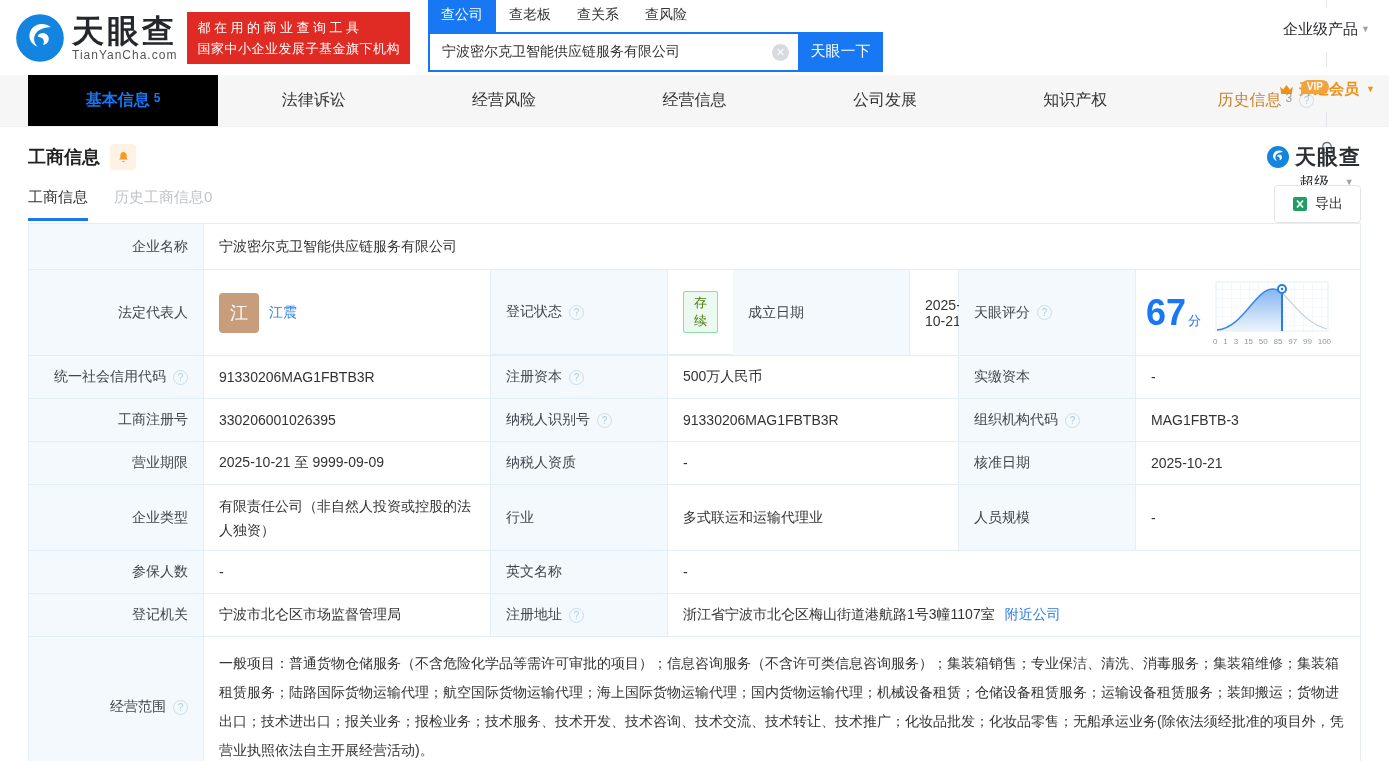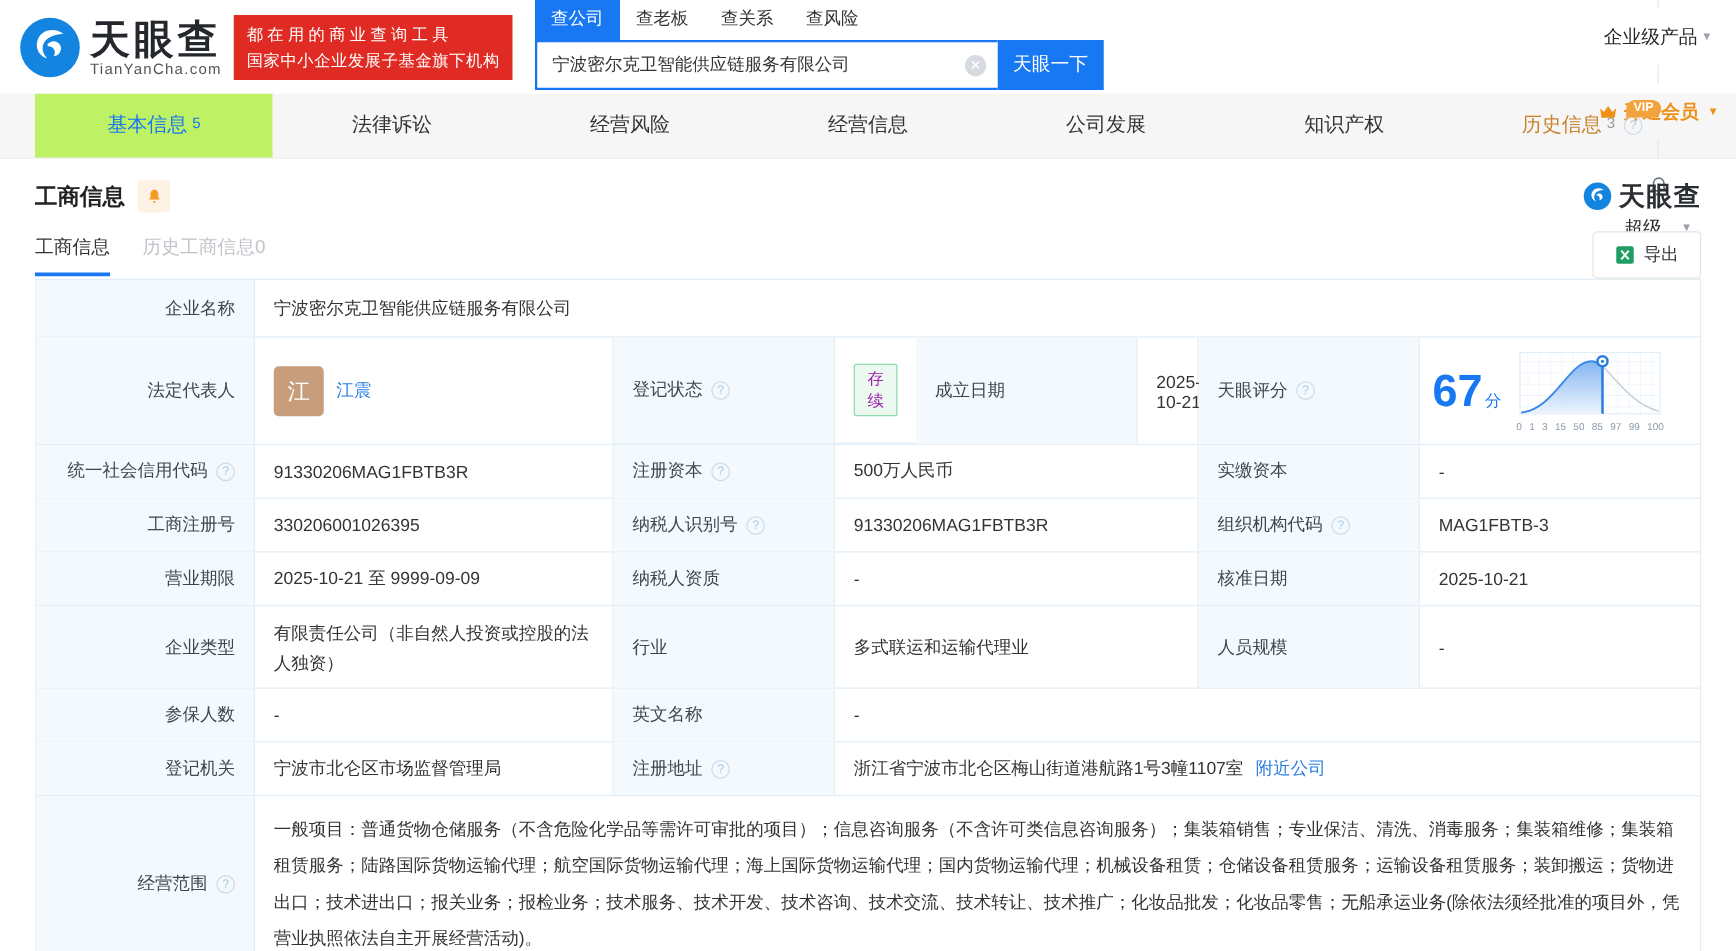--- a/index.html
+++ b/index.html
@@ -36,21 +36,21 @@
   .caret { font-size:9px; color:#9aa3ad; margin-left:3px; }
   .caret.orange { color:#ee9016; }
   .vdiv { width:1px; height:15px; background:#e3e6ea; }
   .menu-link { display:flex; align-items:center; color:#24272b; cursor:pointer; text-decoration:none; }
   .menu-link.vip { color:#ee9016; font-weight:bold; gap:4px; }
   .hbell { width:20px; height:20px; cursor:pointer; }
 
   
   .main-tabs { height:52px; background:#f6f6f6; display:flex; padding:0 28px; border-bottom:1px solid #f0f0f0; }
   .mtab { flex:1; display:flex; align-items:center; justify-content:center; font-size:16px; color:#333; cursor:pointer; position:relative; }
-  .mtab.active { background:#bef264; color:#1877f2; font-weight:normal; }
+  .mtab.active { background:#000000; color:#1877f2; font-weight:bold; }
   .mtab .cnt { font-size:12px; margin-left:4px; position:relative; top:-3px; color:#1877f2; }
   .mtab.history { color:#c9822f; }
   .mtab.history .cnt { color:#999; font-weight:normal; }
   .vip-badge { position:absolute; top:5px; right:32px; background:#f2a33c; color:#fff; font-size:10px; font-weight:bold;
      padding:1px 6px; border-radius:7px 7px 7px 0; line-height:12px; }
 
   
   .section-head { margin:16px 28px 0; display:flex; align-items:center; }
   .section-title { font-size:18px; font-weight:bold; color:#222; }
   .bell-badge { width:26px; height:26px; margin-left:10px; background:#fdf2e3; border-radius:4px;
@@ -79,21 +79,21 @@
   .mid2 { width:468px; display:flex; flex-direction:row; border-right:1px solid #e4eef7; }
   .srow { flex:1; display:flex; }
   .srow.first { border-bottom:1px solid #e4eef7; }
   .srow .slbl { width:177px; }
   .srow .sval { flex:1; border-right:none; }
   .row2 { height:86px; }
   .wrap2 { align-items:center; line-height:24px; }
   .qmark { display:inline-flex; width:15px; height:15px; margin-left:7px; border-radius:50%; border:1px solid #ccdded;
      color:#aecbe2; font-size:10px; align-items:center; justify-content:center; flex:none; cursor:pointer; }
   .qmark::before { content:"?"; }
-  .status-badge { color:#a21caf; background:#ebf9f0; border:1px solid #8fd9ad; border-radius:2px; padding:2px 10px; font-size:13px; }
+  .status-badge { color:#4d7c0f; background:#ebf9f0; border:1px solid #8fd9ad; border-radius:2px; padding:2px 10px; font-size:13px; }
   .avatar { width:40px; height:40px; border-radius:4px; background:#c79d7c; color:#fff; font-size:18px;
      display:flex; align-items:center; justify-content:center; flex:none; }
   .link { color:#2a7de1; cursor:pointer; text-decoration:none; }
   .rep-name { margin-left:10px; }
   .score-cell { gap:12px; padding:0 10px; }
   .score-num { font-size:36px; font-weight:bold; color:#1877f2; line-height:36px; }
   .score-unit { font-size:13px; color:#1877f2; margin-left:2px; }
   .score-chart { display:flex; flex-direction:column; }
   .axis { display:flex; justify-content:space-between; width:118px; font-size:8px; color:#8a99a8; margin-top:1px; }
   .scope-val { line-height:29px; padding:12px 15px; display:block; }

